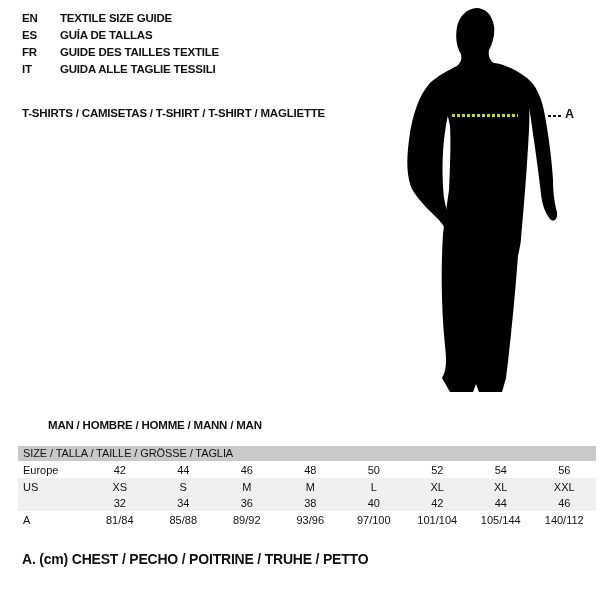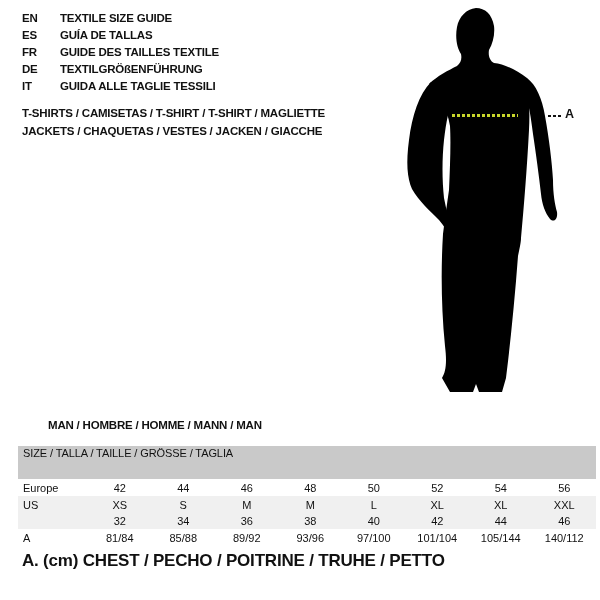--- a/index.html
+++ b/index.html
@@ -31,63 +31,58 @@
     background: repeating-linear-gradient(90deg, #111 0 3px, transparent 3px 5px);
   }
   .measure-label { position: absolute; left: 160px; top: 99px; font-size: 12.5px; font-weight: bold; }
 
   
   .section-title { position: absolute; left: 22px; top: 419px; font-size: 11.5px; font-weight: bold; letter-spacing: -0.2px; margin-left: 26px; }
 
   
   .size-table { position: absolute; left: 18px; top: 446px; width: 578px; font-size: 11px; }
   .table-header {
-    height: 33px; line-height: 15px; background: var(--header_bg, #c9c9c9);
+    height: 15px; line-height: 15px; background: var(--header_bg, #c9c9c9);
     padding-left: 5px; letter-spacing: -0.1px;
   }
   .table-row { display: flex; align-items: center; }
   .table-row .row-label { width: 70px; padding-left: 5px; }
   .table-row .cell { flex: 1; text-align: center; }
   .row-europe { height: 17px; background: #fff; }
   .row-us { height: 17px; background: var(--band_bg, #f0f0f0); align-items: center; }
   .row-usnum { height: 16px; background: var(--band_bg, #f0f0f0); }
   .row-a { height: 18px; background: #fff; }
 
   
-  .footnote { position: absolute; left: 22px; top: 551px; font-size: 17px; font-weight: bold; letter-spacing: -0.2px; }
+  .footnote { position: absolute; left: 22px; top: 551px; font-size: 14px; font-weight: bold; letter-spacing: -0.2px; }
 </style>
 </head>
 <body>
 
 <div class="lang-list">
   <div class="lang-row">
     <span class="lang-code">EN</span>
     <span class="lang-label">TEXTILE SIZE GUIDE</span>
   </div>
   <div class="lang-row">
     <span class="lang-code">ES</span>
     <span class="lang-label">GUÍA DE TALLAS</span>
   </div>
   <div class="lang-row">
     <span class="lang-code">FR</span>
     <span class="lang-label">GUIDE DES TAILLES TEXTILE</span>
   </div>
   <div class="lang-row">
-    <span class="lang-code">DE</span>
-    <span class="lang-label">TEXTILGRÖßENFÜHRUNG</span>
-  </div>
-  <div class="lang-row">
     <span class="lang-code">IT</span>
     <span class="lang-label">GUIDA ALLE TAGLIE TESSILI</span>
   </div>
 </div>
 
 <div class="categories">
   <div class="category-line">T-SHIRTS / CAMISETAS / T-SHIRT / T-SHIRT / MAGLIETTE</div>
-  <div class="category-line">JACKETS / CHAQUETAS / VESTES / JACKEN / GIACCHE</div>
 </div>
 
 <div class="figure">
   <svg viewBox="0 0 160 386" aria-hidden="true">
     <g fill="#000">
 
       <path d="M71 0
                C61 1 54 9 52 19 C50 30 52 40 56 46 C57 51 56 55 52 58
                C44 62 32 68 24 76
                C34 84 42 100 45 118

